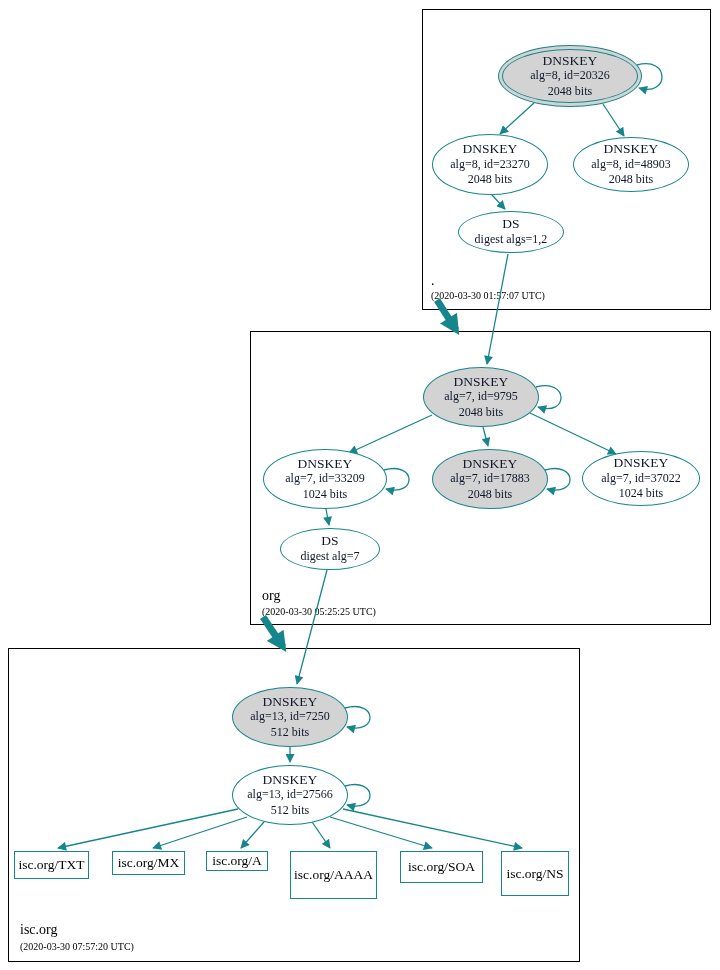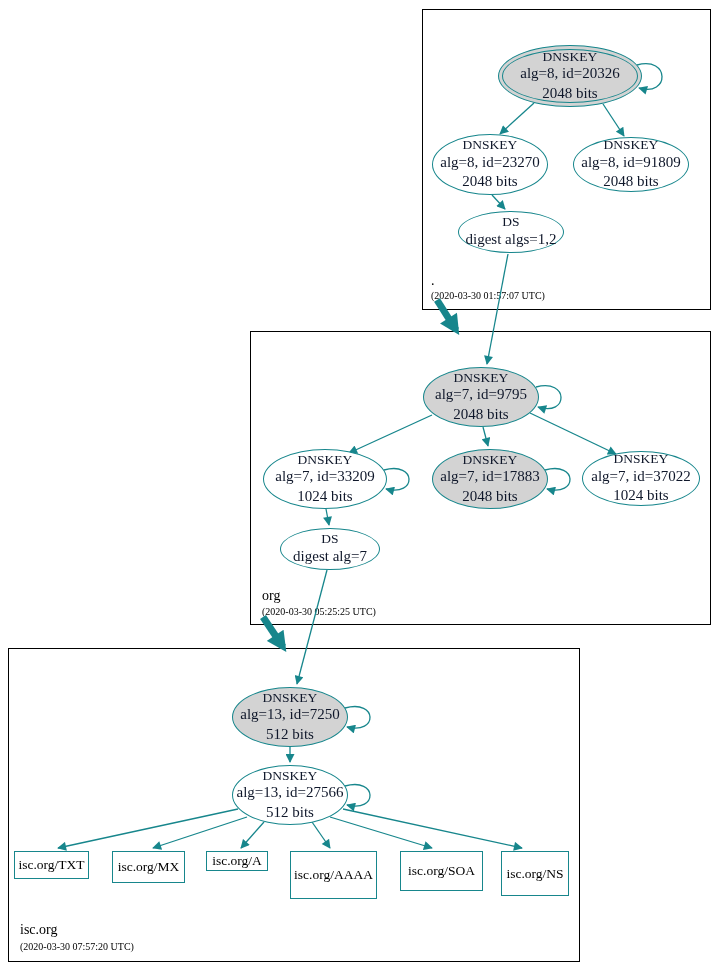--- a/index.html
+++ b/index.html
@@ -9,21 +9,21 @@
   .edges{position:absolute;left:0;top:0;pointer-events:none;}
   .node{position:absolute;display:flex;flex-direction:column;align-items:center;
         justify-content:center;text-align:center;box-sizing:border-box;color:#0f172a;}
   .ellipse{border:1.4px solid #17868c;border-radius:50%;background:#ffffff;}
   .gray{background:#d3d3d3;}
   .double-inner{position:absolute;inset:3px;border:1.4px solid #17868c;border-radius:50%;
         display:flex;flex-direction:column;align-items:center;justify-content:center;}
   .rrset{position:absolute;border:1.4px solid #17868c;background:#ffffff;display:flex;
         align-items:center;justify-content:center;font-size:13.5px;box-sizing:border-box;}
   .n-title{font-size:13.5px;line-height:1.15;}
-  .n-sub{font-size:15px;line-height:1.3;}
+  .n-sub{font-size:12px;line-height:1.3;}
   .zone-label{position:absolute;font-size:14px;}
   .zone-ts{position:absolute;font-size:10px;}
 </style>
 </head>
 <body>
 
 <div class="canvas">
 
   <div class="zone" style="left:422px;top:9px;width:289px;height:301px;"></div>
   <div class="zone" style="left:250px;top:331px;width:461px;height:294px;"></div>
@@ -85,21 +85,21 @@
   </div>
 
   <div class="node ellipse" style="left:432px;top:134px;width:116px;height:61px;">
     <div class="n-title">DNSKEY</div>
     <div class="n-sub">alg=8, id=23270</div>
     <div class="n-sub">2048 bits</div>
   </div>
 
   <div class="node ellipse" style="left:573px;top:137px;width:116px;height:55px;">
     <div class="n-title">DNSKEY</div>
-    <div class="n-sub">alg=8, id=91809</div>
+    <div class="n-sub">alg=8, id=48903</div>
     <div class="n-sub">2048 bits</div>
   </div>
 
   <div class="node ellipse" style="left:458px;top:211px;width:106px;height:42px;">
     <div class="n-title">DS</div>
     <div class="n-sub">digest algs=1,2</div>
   </div>
 
   <div class="node ellipse gray" style="left:423px;top:367px;width:116px;height:60px;">
     <div class="n-title">DNSKEY</div>
@@ -136,19 +136,19 @@
     <div class="n-sub">512 bits</div>
   </div>
 
   <div class="node ellipse" style="left:232px;top:765px;width:116px;height:60px;">
     <div class="n-title">DNSKEY</div>
     <div class="n-sub">alg=13, id=27566</div>
     <div class="n-sub">512 bits</div>
   </div>
 
   <div class="rrset" style="left:14px;top:851px;width:75px;height:28px;">isc.org/TXT</div>
-  <div class="rrset" style="left:112px;top:851px;width:73px;height:32px;">isc.org/MX</div>
+  <div class="rrset" style="left:112px;top:851px;width:73px;height:24px;">isc.org/MX</div>
   <div class="rrset" style="left:206px;top:851px;width:62px;height:20px;">isc.org/A</div>
   <div class="rrset" style="left:290px;top:851px;width:87px;height:48px;">isc.org/AAAA</div>
-  <div class="rrset" style="left:400px;top:851px;width:83px;height:40px;">isc.org/SOA</div>
+  <div class="rrset" style="left:400px;top:851px;width:83px;height:32px;">isc.org/SOA</div>
   <div class="rrset" style="left:501px;top:851px;width:68px;height:45px;">isc.org/NS</div>
 
 </div>
 
 </body></html>

